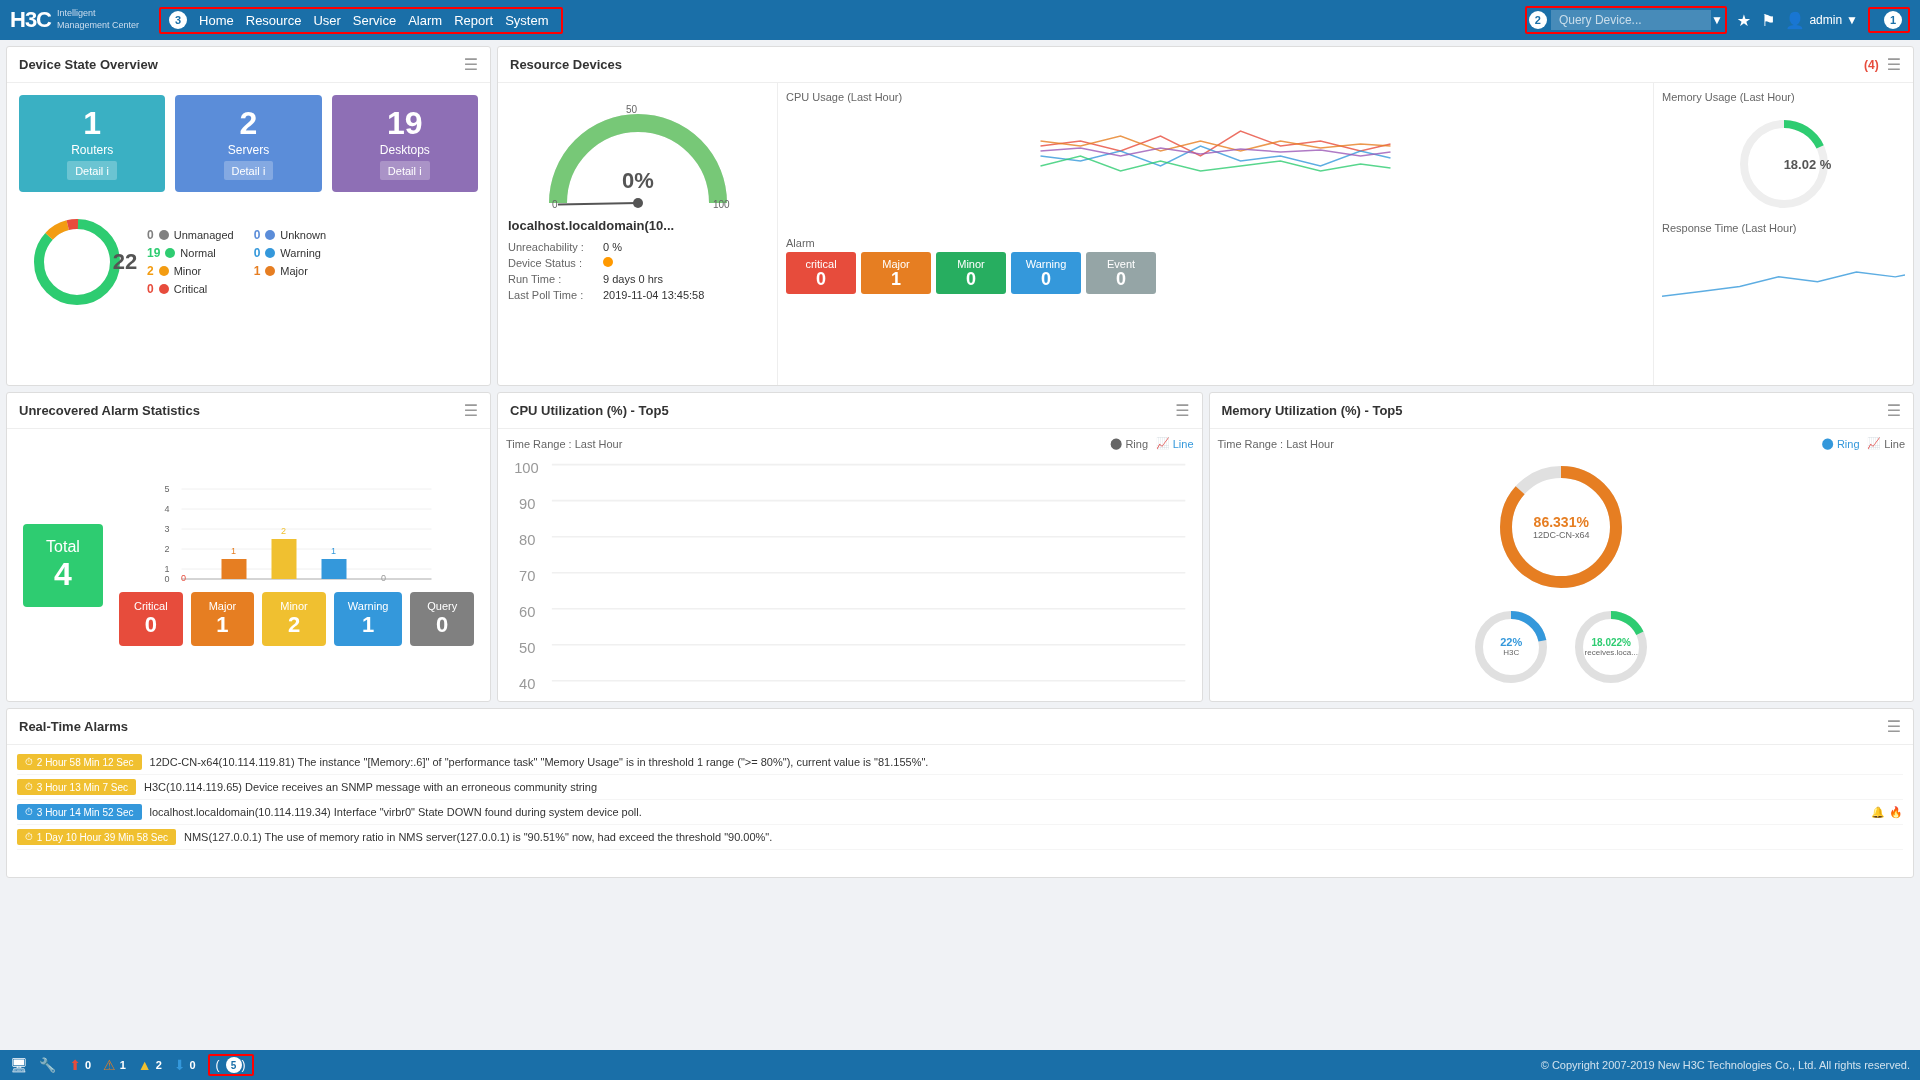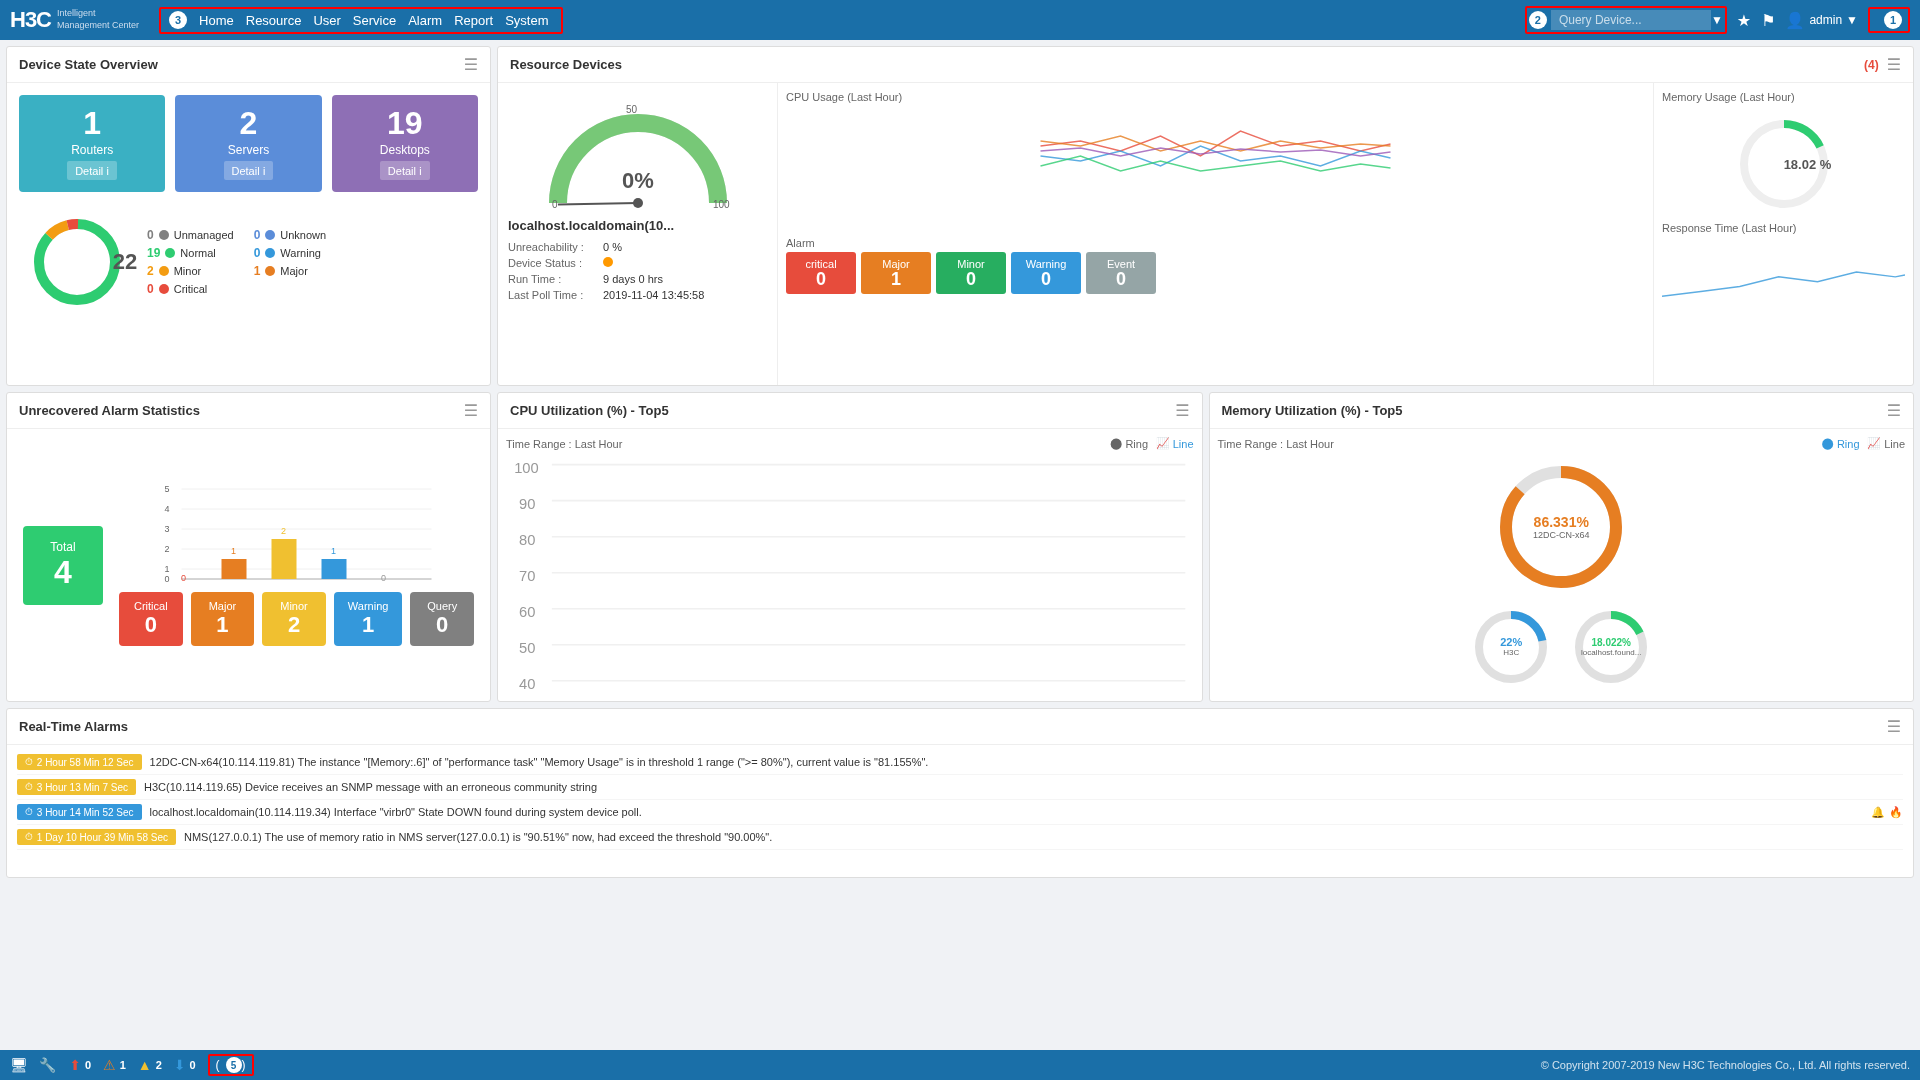--- a/index.html
+++ b/index.html
@@ -76,21 +76,21 @@
     
     .util-panel-content { padding: 8px; height: calc(100% - 36px); display: flex; flex-direction: column; }
     .time-range { font-size: 11px; color: #666; margin-bottom: 5px; display: flex; justify-content: space-between; align-items: center; }
     .view-toggle { display: flex; gap: 8px; align-items: center; font-size: 11px; color: #666; }
     .view-btn { display: flex; align-items: center; gap: 3px; cursor: pointer; }
     .view-btn.active { color: #3498db; }
 
     
     .alarm-stat-content { padding: 8px 16px; display: flex; gap: 16px; align-items: center; height: calc(100% - 36px); }
     .total-box { background: #2ecc71; color: white; border-radius: 4px; padding: 14px 20px; text-align: center; min-width: 80px; }
-    .total-label { font-size: 12px; }
+    .total-label { font-size: 16px; }
     .total-num { font-size: 32px; font-weight: bold; }
     .alarm-count-badges { display: flex; gap: 8px; margin-top: 8px; }
     .alarm-count-badge { border-radius: 4px; color: white; text-align: center; padding: 8px 14px; flex: 1; }
     .count-label { font-size: 11px; }
     .count-num { font-size: 22px; font-weight: bold; }
 
     
     .realtime-panel { grid-column: 1 / 4; }
     .realtime-content { padding: 5px 10px; }
     .alarm-row { display: flex; align-items: center; padding: 4px 0; border-bottom: 1px solid #f5f5f5; font-size: 11px; gap: 8px; }
@@ -535,21 +535,21 @@
             </div>
           </div>
 
           <div style="position:relative;display:inline-flex;align-items:center;justify-content:center;">
             <svg width="80" height="80" viewBox="0 0 80 80">
               <circle cx="40" cy="40" r="32" fill="none" stroke="#e0e0e0" stroke-width="8"></circle>
               <circle cx="40" cy="40" r="32" fill="none" stroke="#2ecc71" stroke-width="8" stroke-dasharray="36 165" stroke-dashoffset="0" transform="rotate(-90 40 40)"></circle>
             </svg>
             <div style="position:absolute;text-align:center;">
               <div style="font-size:10px;font-weight:bold;color:#2ecc71;">18.022%</div>
-              <div style="font-size:8px;color:#666;">localhost.found...</div>
+              <div style="font-size:8px;color:#666;">receives.loca...</div>
             </div>
           </div>
         </div>
       </div>
     </div>
   </div>
 
   <div class="panel realtime-panel" style="grid-row:3;grid-column:1/4;">
     <div class="panel-header">
       <span class="panel-title">Real-Time Alarms</span>

